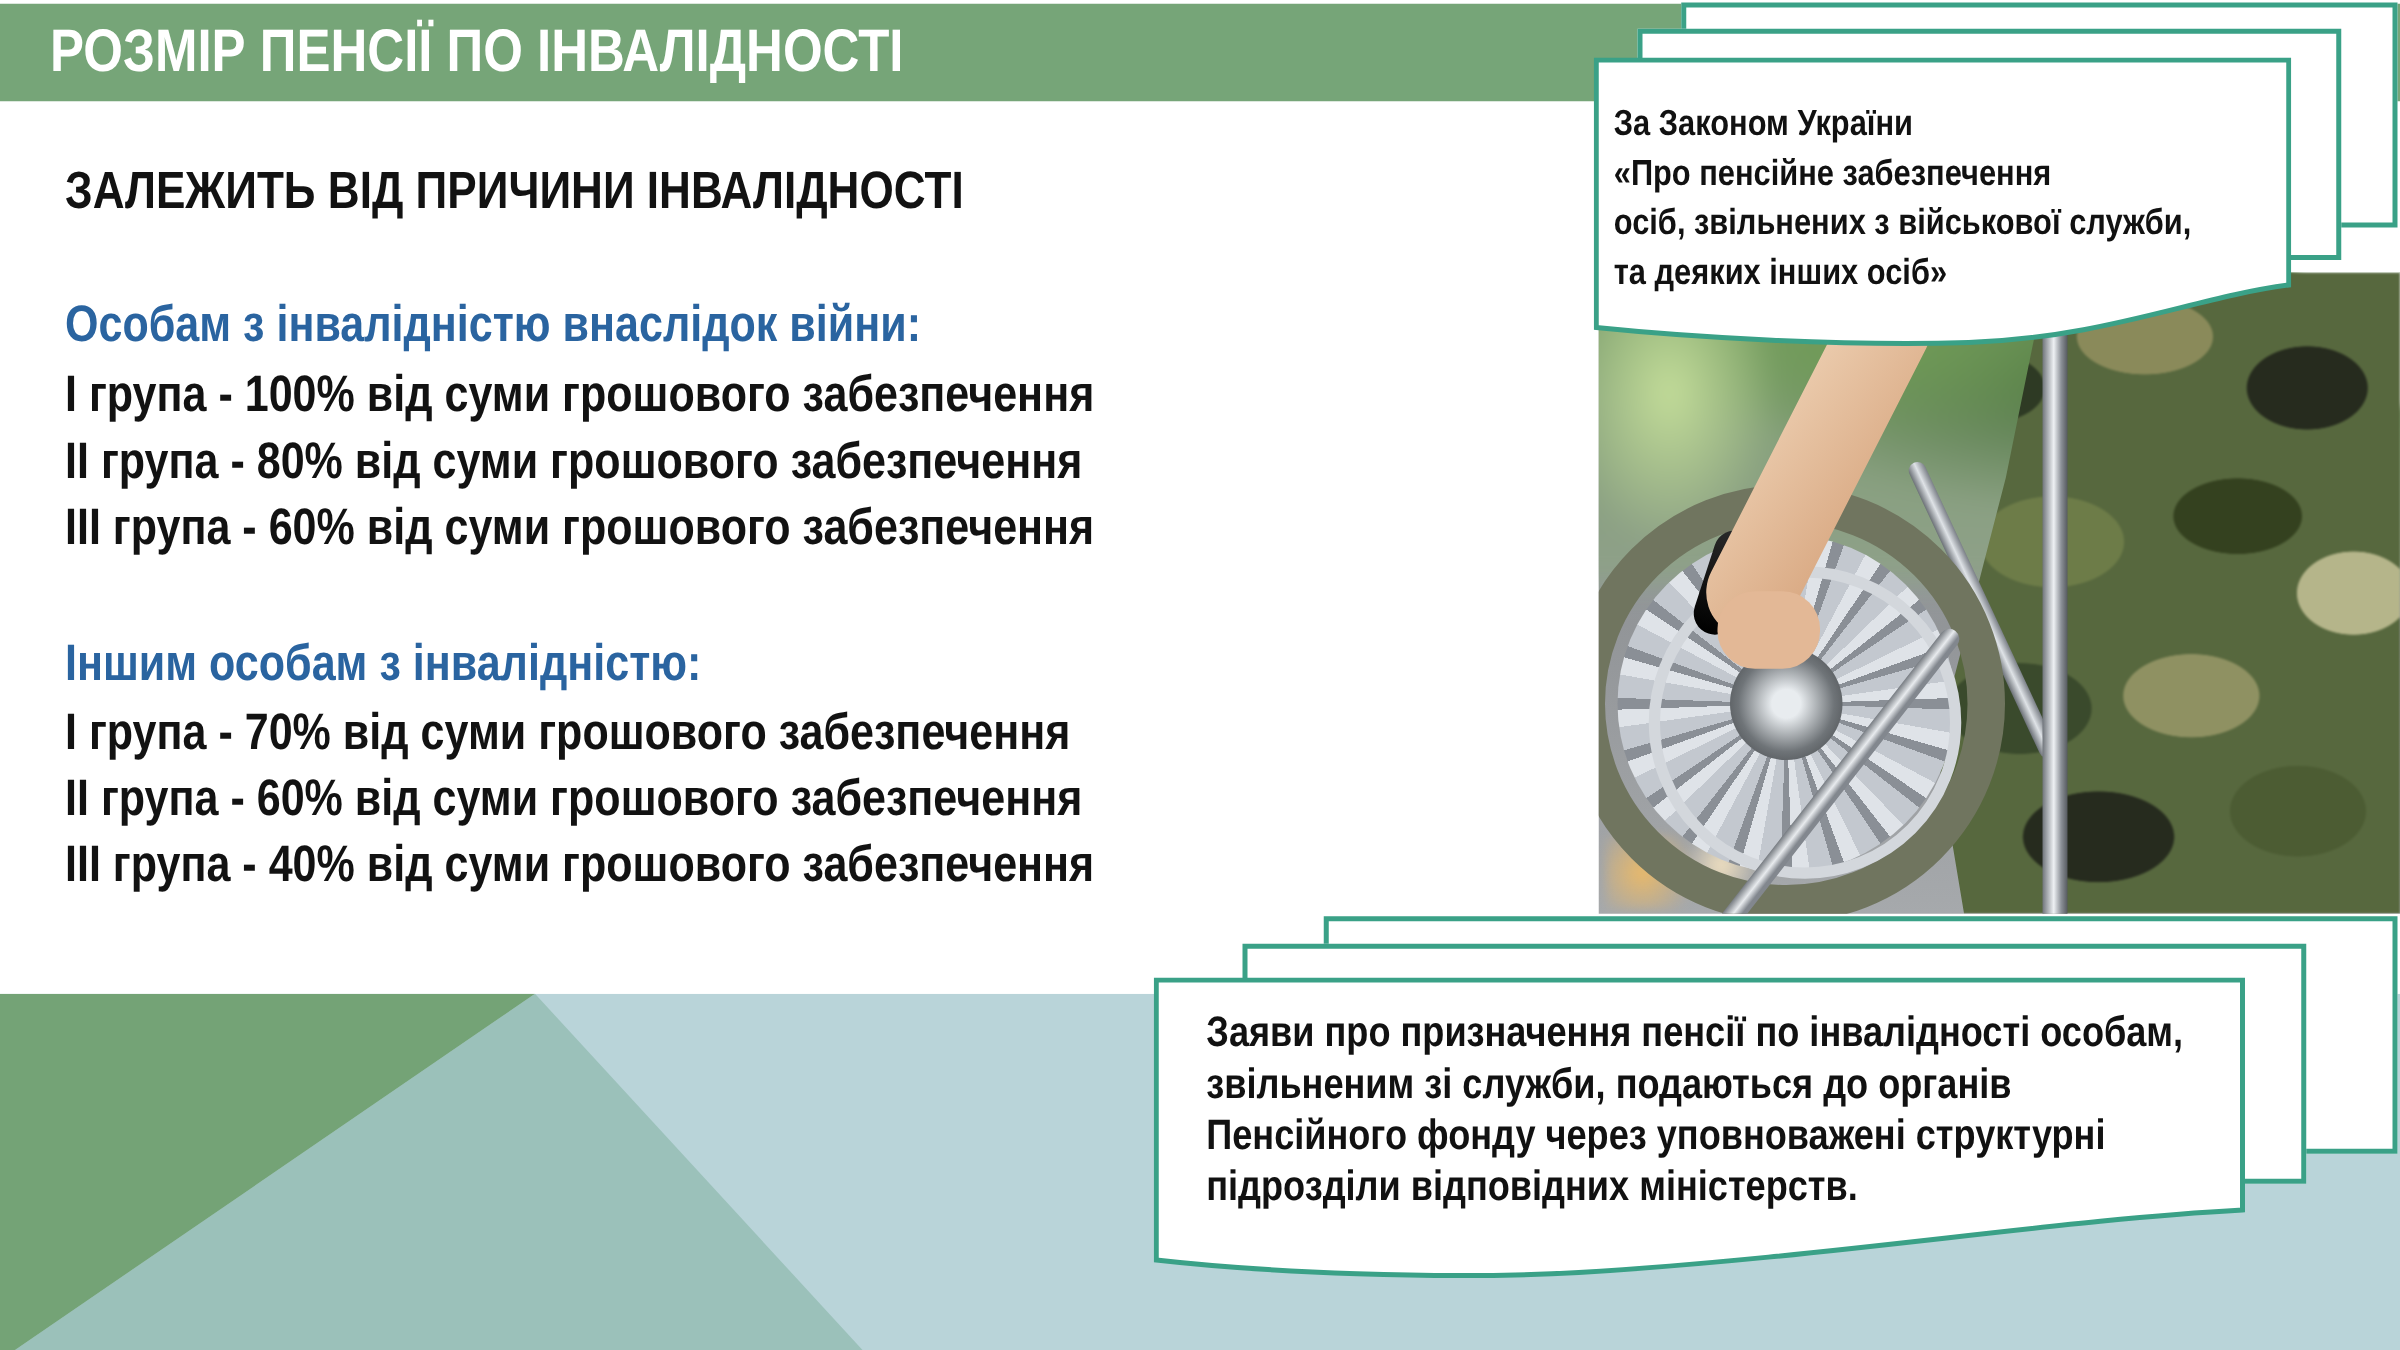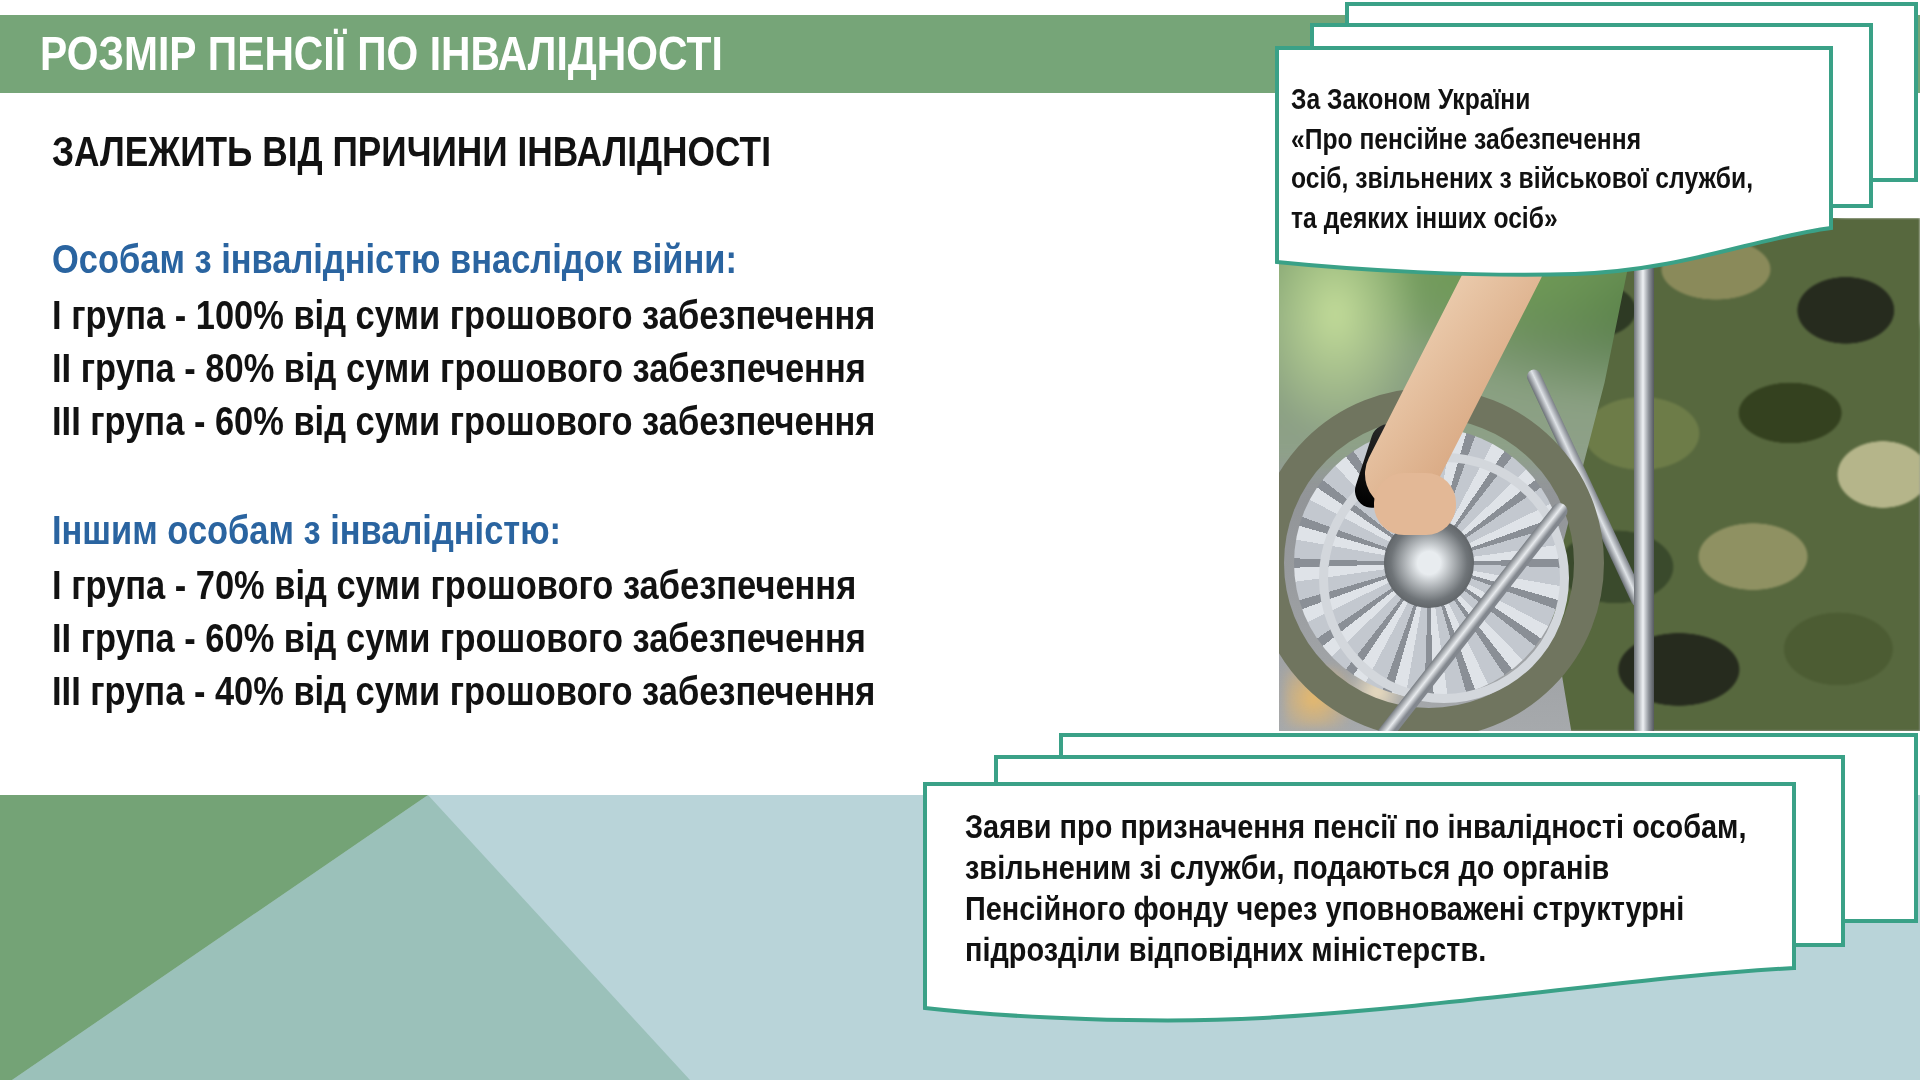--- a/index.html
+++ b/index.html
@@ -1,21 +1,21 @@
 <!DOCTYPE html>
 <html><head>
 <meta charset="utf-8">
 <style>
   html,body { margin:0; padding:0; background:#fff; }
   .slide {
     position:relative; width:1920px; height:1080px; overflow:hidden;
     background:#ffffff; font-family:"Liberation Sans", sans-serif;
   }
   
-  .header-bar { position:absolute; left:0; top:15px; width:1920px; height:78px; background:#76A578; }
+  .header-bar { position:absolute; left:0; top:3px; width:1920px; height:78px; background:#76A578; }
   .slide-title {
     position:absolute; left:40px; top:11px; font-size:48px; font-weight:700; color:#ffffff;
     white-space:nowrap; display:inline-block; transform:scaleX(0.85); transform-origin:left top;
   }
   
   .text-col {
     position:absolute; left:52px; top:0; width:1100px; height:1080px;
     transform:scaleX(0.84); transform-origin:left top; color:#111; font-weight:700;
   }
   .tl { position:absolute; left:0; white-space:nowrap; }

